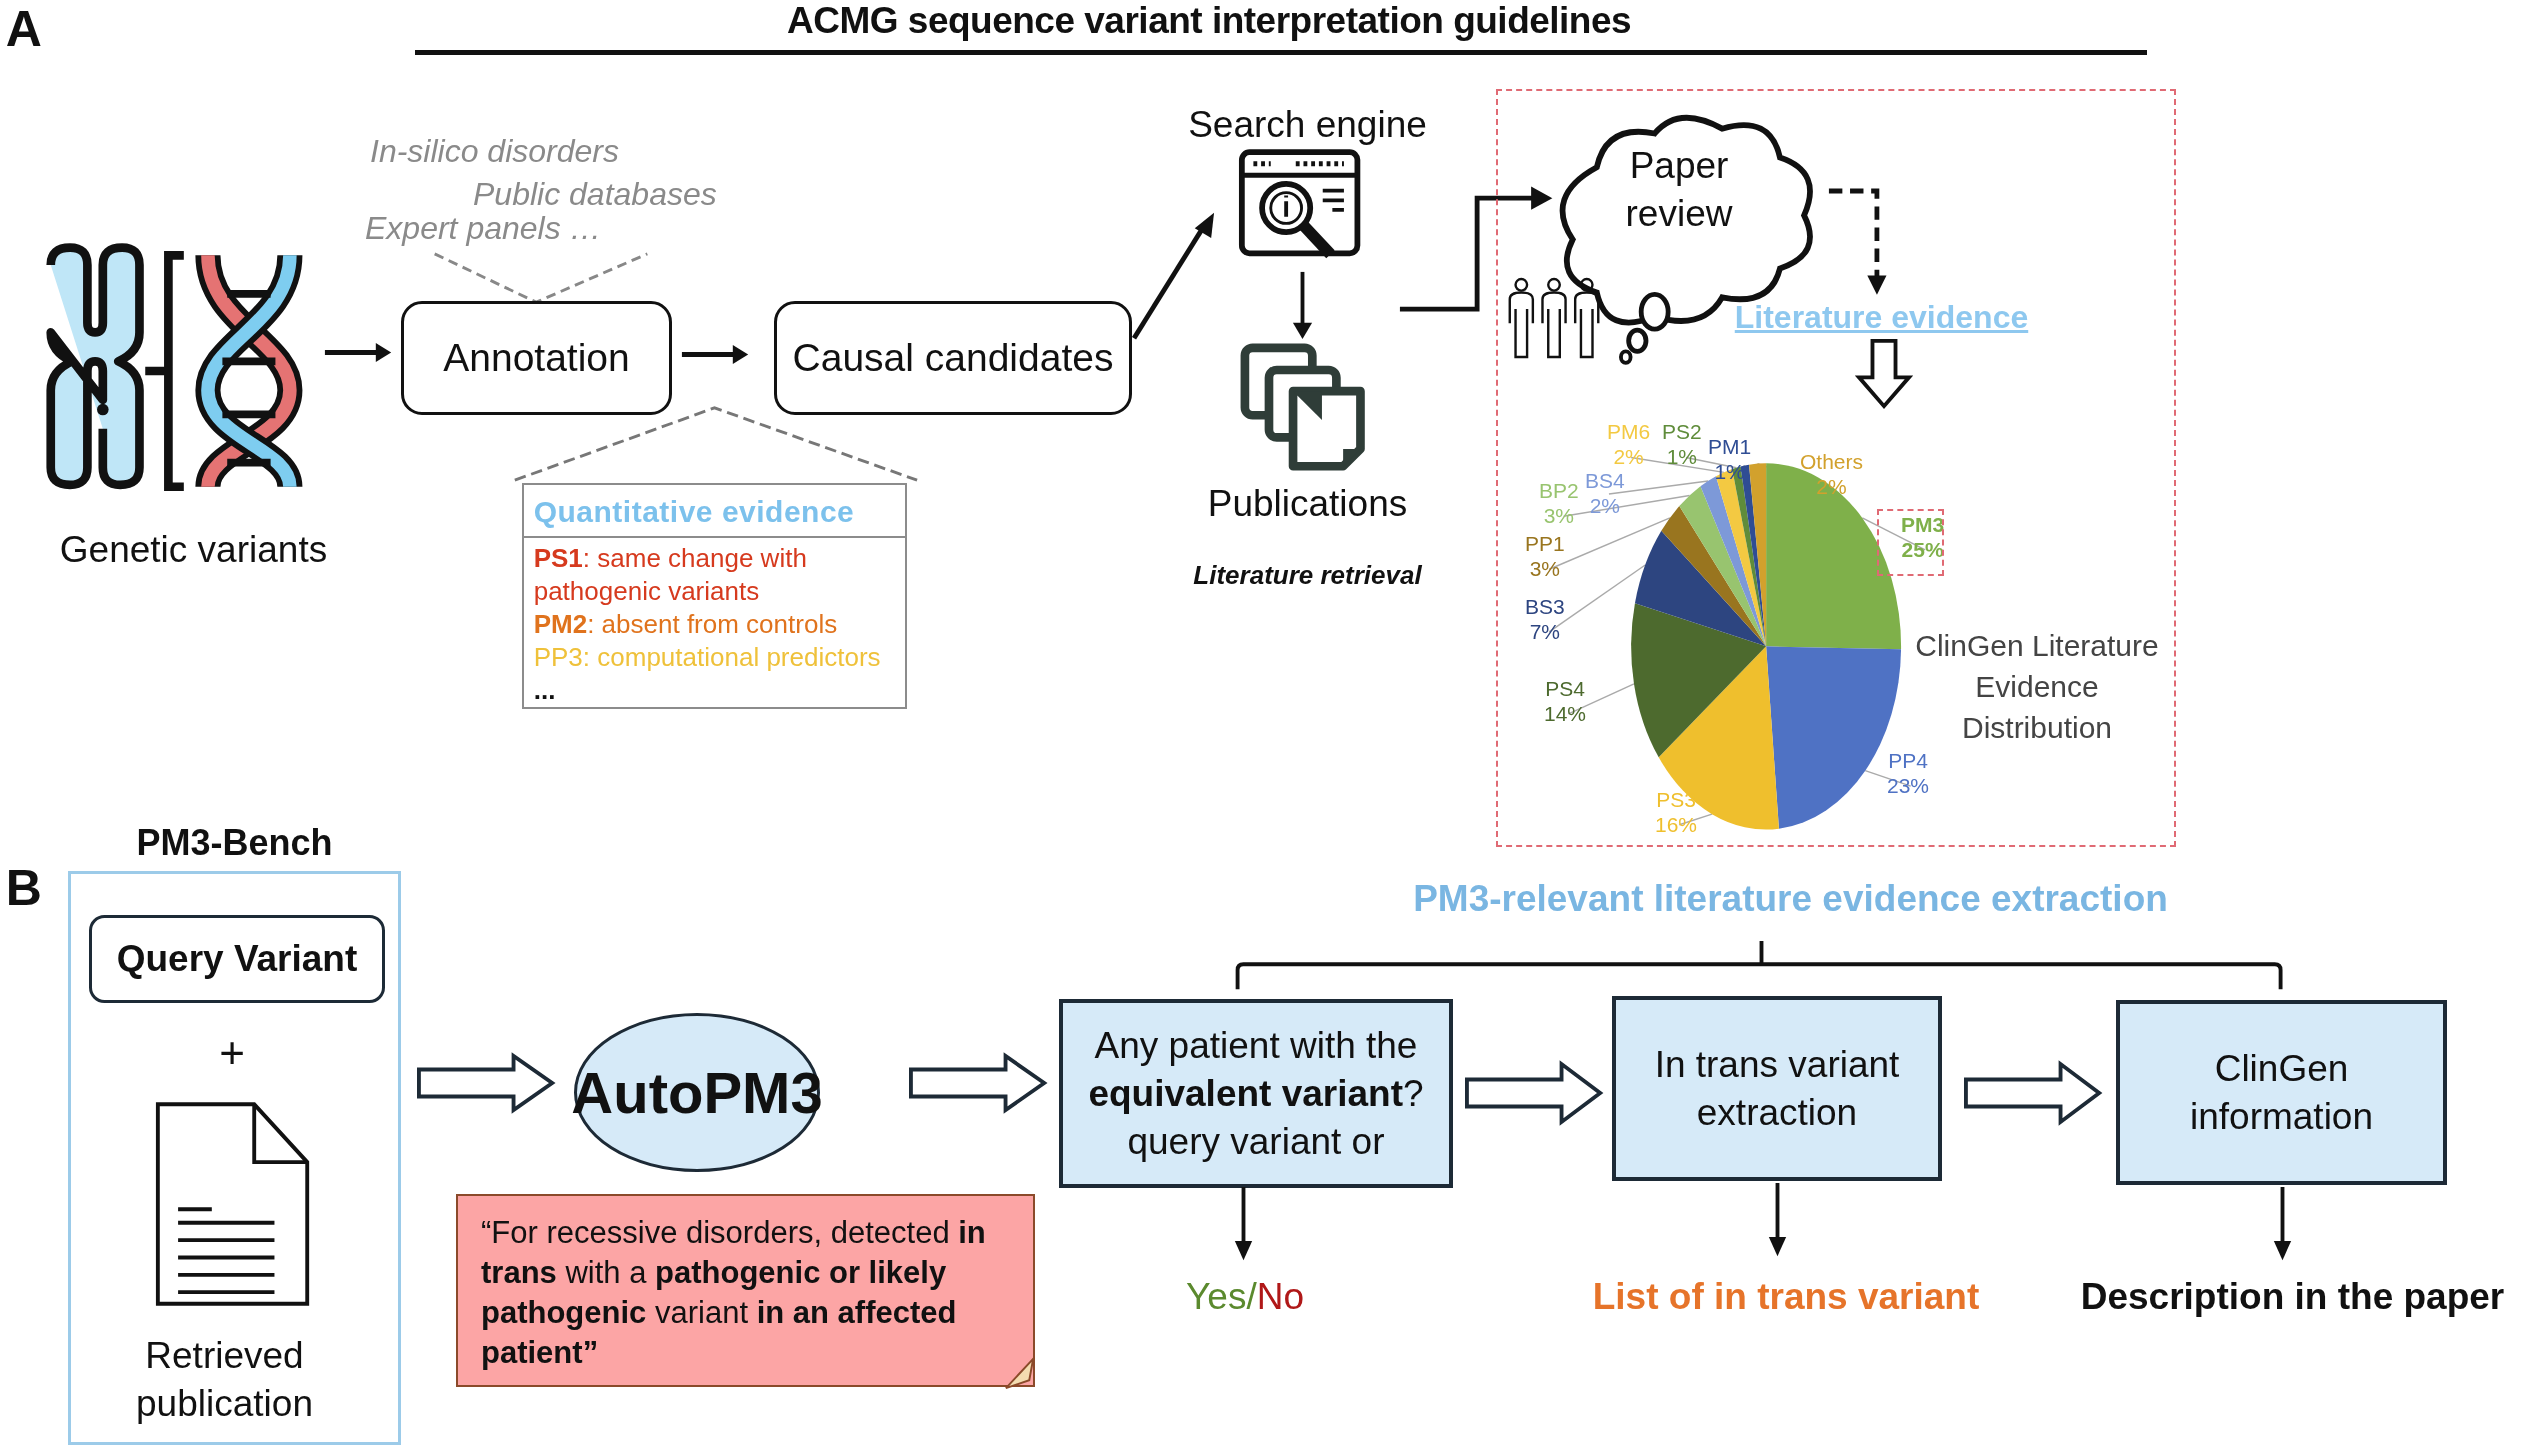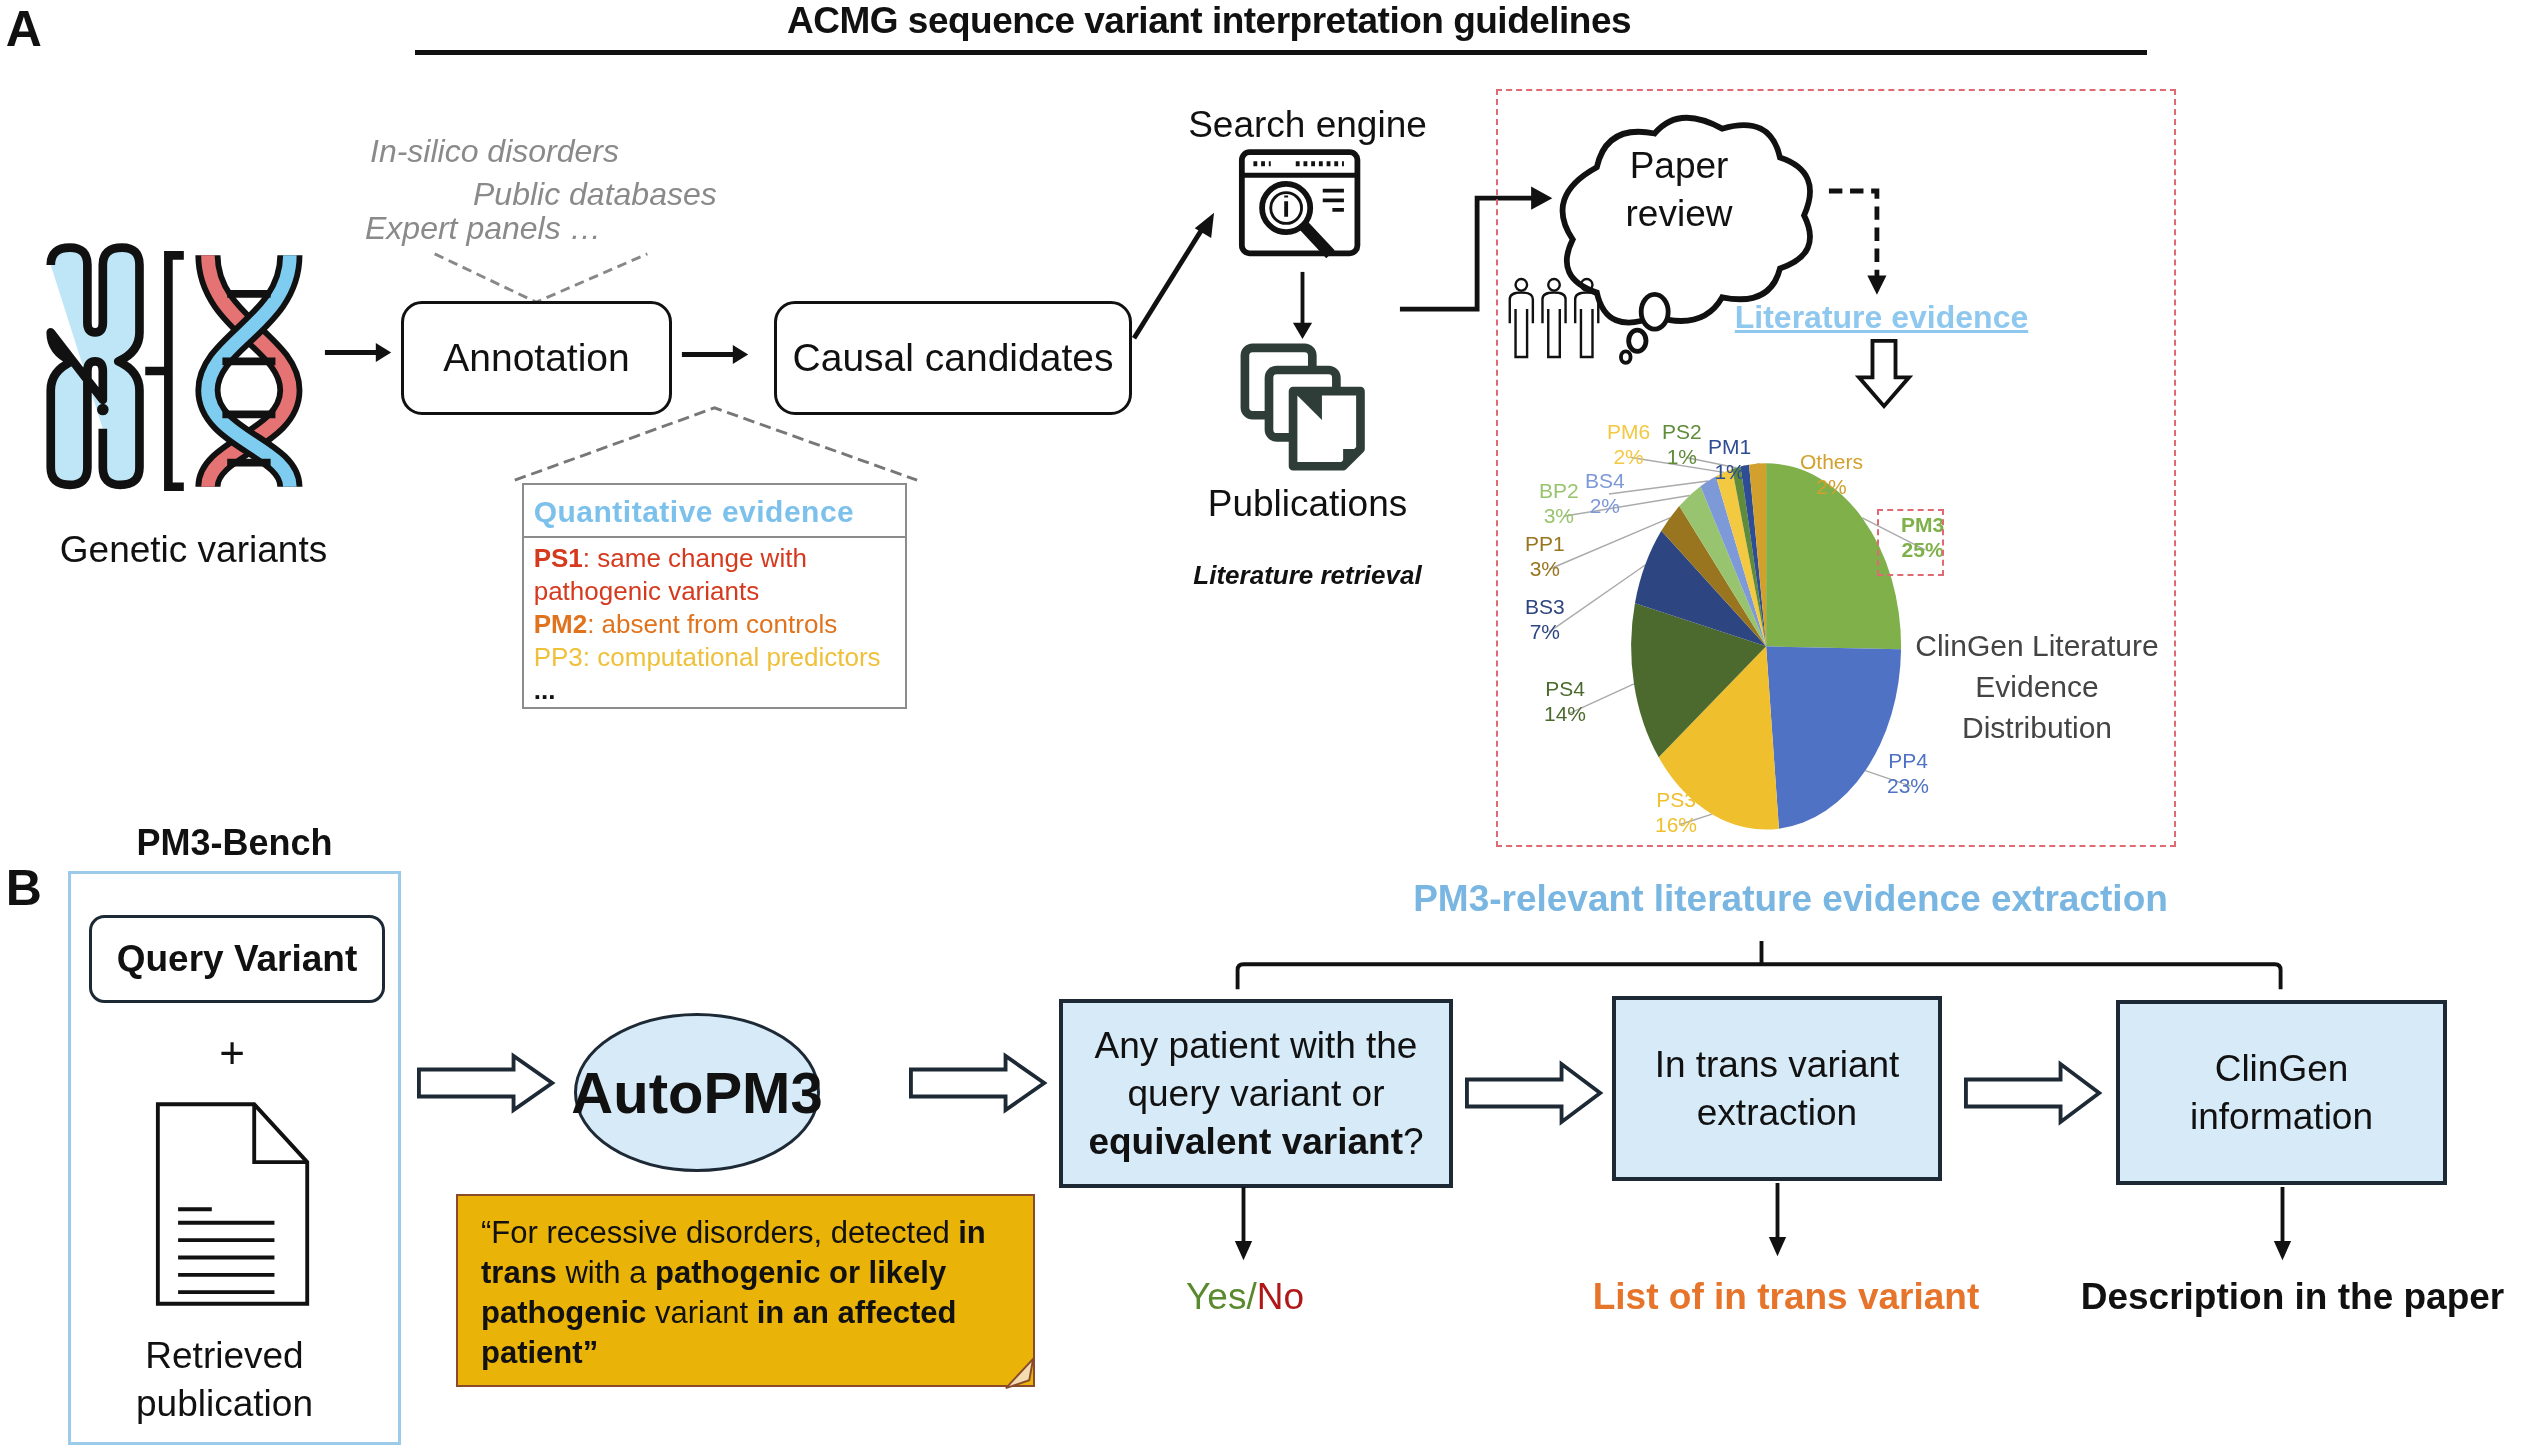--- a/index.html
+++ b/index.html
@@ -13,21 +13,21 @@
   .gray-it { color: #8a8a8a; font-style: italic; font-size: 32px; }
   .qe-box { border: 2.9px solid #8c8c8c; background: #fff; }
   .qe-head { color: #7cc1ec; font-weight: bold; font-size: 30px; padding: 9.7px 9.7px 7.7px 9.7px;
              border-bottom: 2.9px solid #8c8c8c; letter-spacing: 0.5px; }
   .qe-body { font-size: 26px; line-height: 33px; padding: 3.9px 9.7px; }
   .c-red { color: #d63a1e; } .c-org { color: #e0731d; } .c-yel { color: #efc13a; }
   .step-box { background: #d6eaf8; border: 4.8px solid #1d2a36; display: flex;
               align-items: center; justify-content: center; text-align: center;
               font-size: 37px; line-height: 48px; }
   .lbl { font-size: 37px; text-align: center; }
-  .note { background: #eab308; border: 2.9px solid #8b4a2a; font-size: 31px; line-height: 40px;
+  .note { background: #fca5a5; border: 2.9px solid #8b4a2a; font-size: 31px; line-height: 40px;
           padding: 17.4px 23px; box-sizing: border-box; }
   .pie-lbl { position: absolute; font-size: 21px; text-align: center; line-height: 25px; }
 </style>
 </head>
 <body>
 
 <div class="abs panel-label" style="left:5.8px;top:0px;">A</div>
 <div class="abs title" style="left:787px;top:0px;">ACMG sequence variant interpretation guidelines</div>
 <div class="abs" style="left:415px;top:50px;width:1732px;height:4.8px;background:#111;"></div>
 
@@ -266,22 +266,22 @@
   </svg>
 
 <div class="abs" style="left:1255px;top:878px;width:1071px;text-align:center;color:#7ab6e2;font-weight:bold;font-size:37px;">PM3-relevant literature evidence extraction</div>
 <svg class="abs" style="left:1226px;top:941px;" width="1071" height="58" viewBox="0 0 1110 60">
     <path d="M12,50 v-20 q0,-6 6,-6 h537 v-24 M555,24 h532 q6,0 6,6 v20" fill="none" stroke="#111" stroke-width="4"></path>
   </svg>
 
 <div class="abs step-box" style="left:1059px;top:999px;width:394px;height:189px;box-sizing:border-box;">
   <div>
     <div>Any patient with the</div>
+    <div><b>equivalent variant</b><span>?</span></div>
     <div>query variant or</div>
-    <div><b>equivalent variant</b><span>?</span></div>
   </div>
 </div>
 <svg class="abs" style="left:1465px;top:1060px;" width="140" height="68" viewBox="0 0 145 70">
     <path d="M2,20 h98 v-16 l40,30 l-40,30 v-16 h-98 z" fill="#fff" stroke="#1d2a36" stroke-width="4"></path>
   </svg>
 <div class="abs step-box" style="left:1612px;top:996px;width:330px;height:185px;box-sizing:border-box;">
   <div>
     <div>In trans variant</div>
     <div>extraction</div>
   </div>

